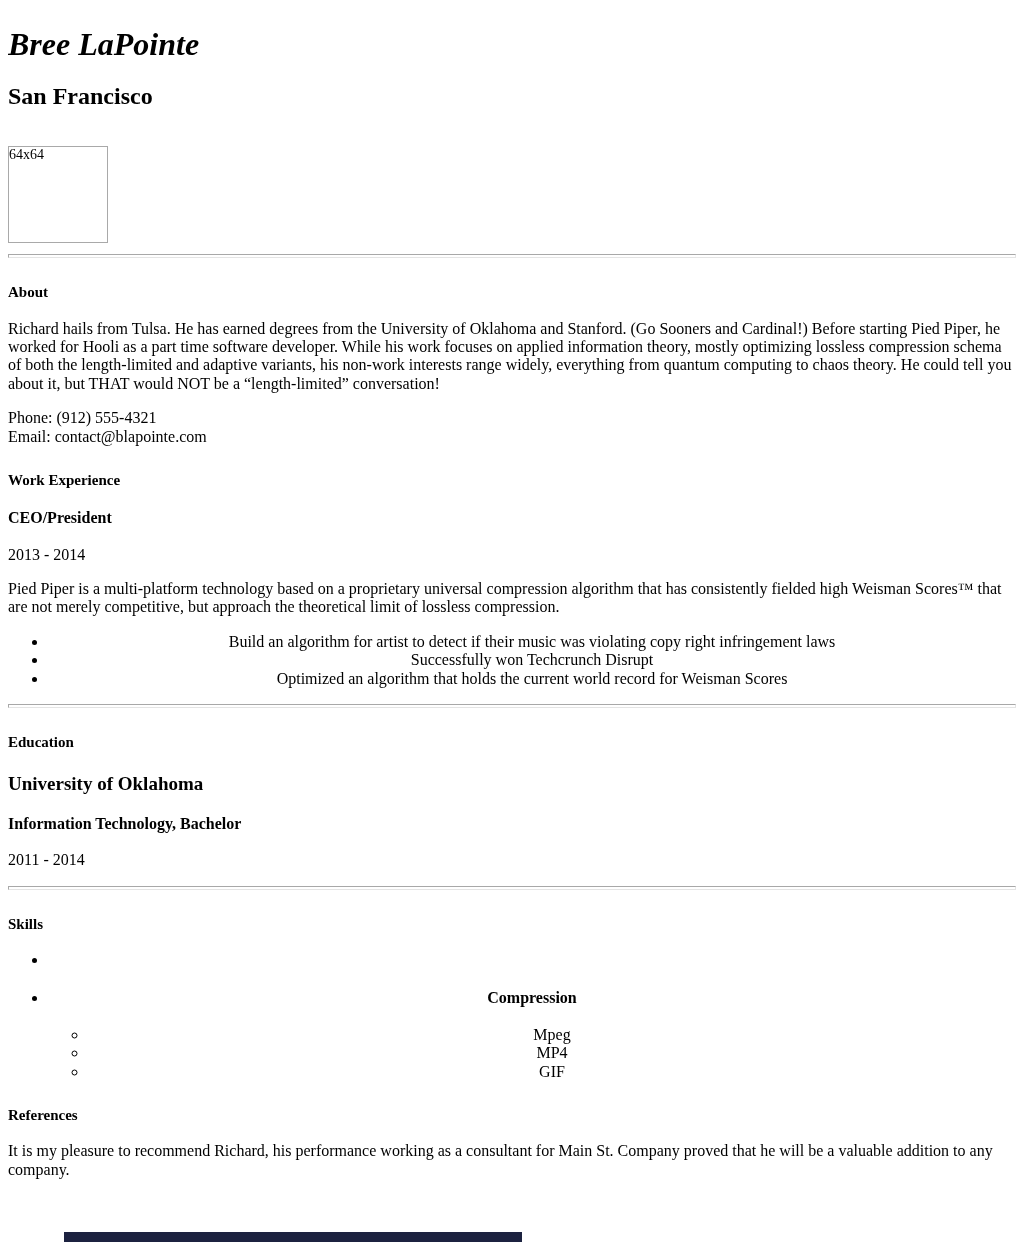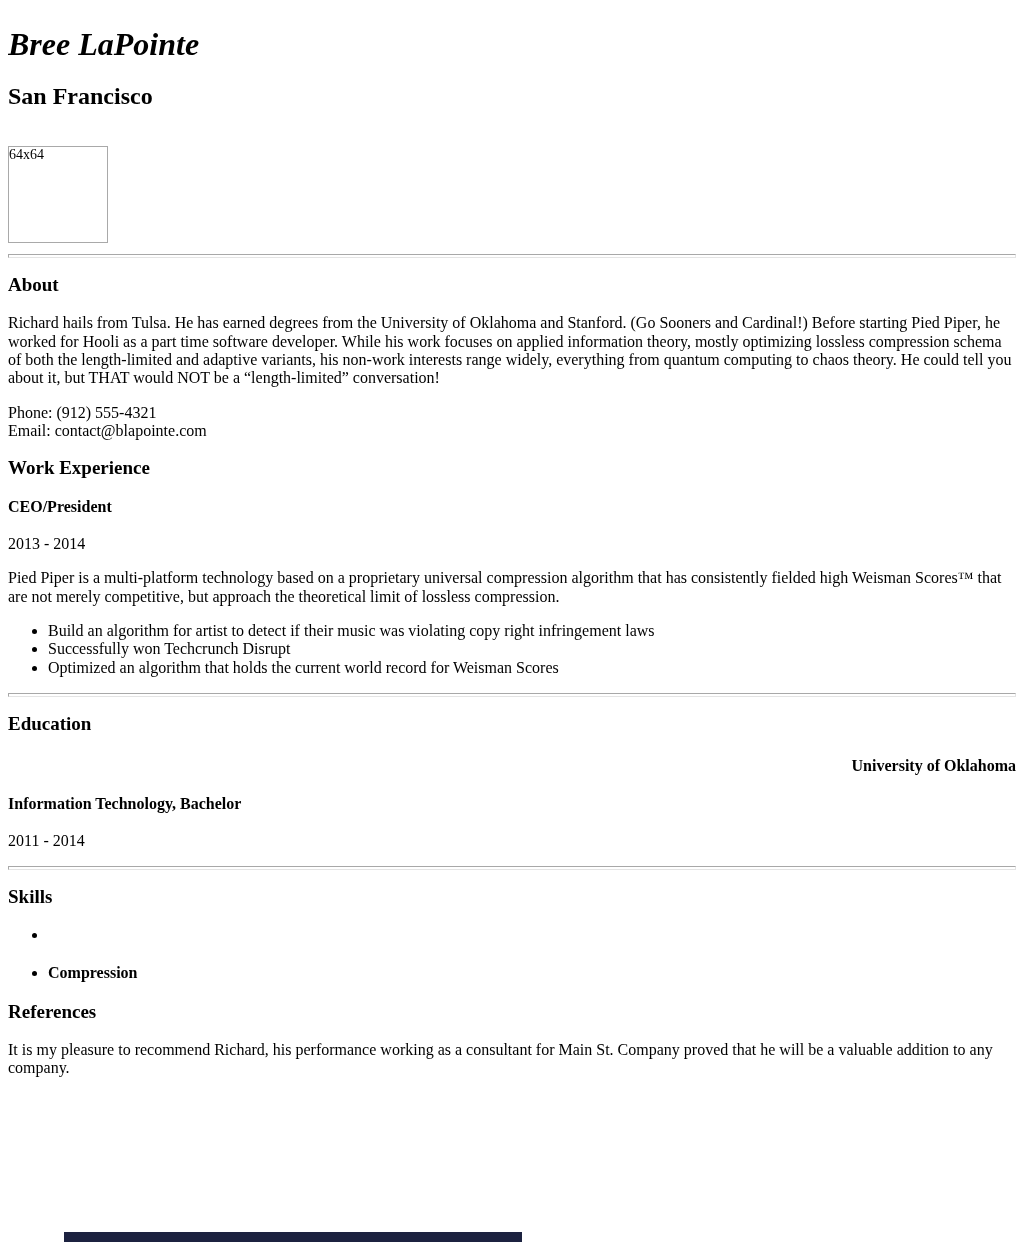--- a/index.html
+++ b/index.html
@@ -11,22 +11,22 @@
     font-family: "Liberation Serif", "DejaVu Serif", serif;
     font-size: 16px;
     line-height: 1.15;
     position: relative;
     min-height: 1234px;
     width: 1008px;
   }
   h1, h2, h3, h4, p, ul { font-family: inherit; }
   h1 { font-size: 32px; font-weight: bold; margin: 18px 0 20px 0; font-style: italic; }
   h2 { font-size: 24px; font-weight: bold; margin: 20px 0 36px 0; }
-  h3 { font-size: 19px; font-weight: bold; margin: 16px 0 18px 0; }
-  h3.school-name { font-size: 16px; margin: 22px 0 18px 0; text-align: right; }
+  h3 { font-size: 15px; font-weight: bold; margin: 26px 0 18px 0; }
+  h3.school-name { font-size: 19px; margin: 22px 0 18px 0; }
   h4 { font-size: 16px; font-weight: bold; margin: 20px 0 18px 0; }
   p { margin: 16px 0; }
   b, strong { font-weight: normal; }
   hr {
     height: 4px;
     box-sizing: border-box;
     border: 1px solid #a8a8a8;
     border-bottom-color: #e4e4e4;
     border-right-color: #e4e4e4;
     background: #ffffff;
@@ -46,21 +46,21 @@
   ul.top-list {
     list-style-type: disc;
     margin: 16px 0;
     padding-left: 40px;
   }
   ul.sub-list {
     list-style-type: circle;
     margin: 16px 0;
     padding-left: 40px;
   }
-  li { margin: 0; }
+  li { margin: 0; text-align: center; }
   .bottom-bar {
     position: absolute;
     left: 56px;
     top: 1224px;
     width: 458px;
     height: 10px;
     background: #1c2240;
   }
 </style>
 </head>
@@ -112,20 +112,25 @@
 
 <hr>
 
 <h3>Skills</h3>
 
 <ul class="top-list">
   <li>
   </li>
   <li>
     <h4>Compression</h4>
+    <ul class="sub-list">
+      <li>Mpeg</li>
+      <li>MP4</li>
+      <li>GIF</li>
+    </ul>
   </li>
 </ul>
 
 <h3>References</h3>
 
 <p>
   <span>It is my pleasure to recommend Richard, his performance working as a consultant for Main St. Company proved that he will be a valuable addition to any company.</span>
   
 </p>
 

